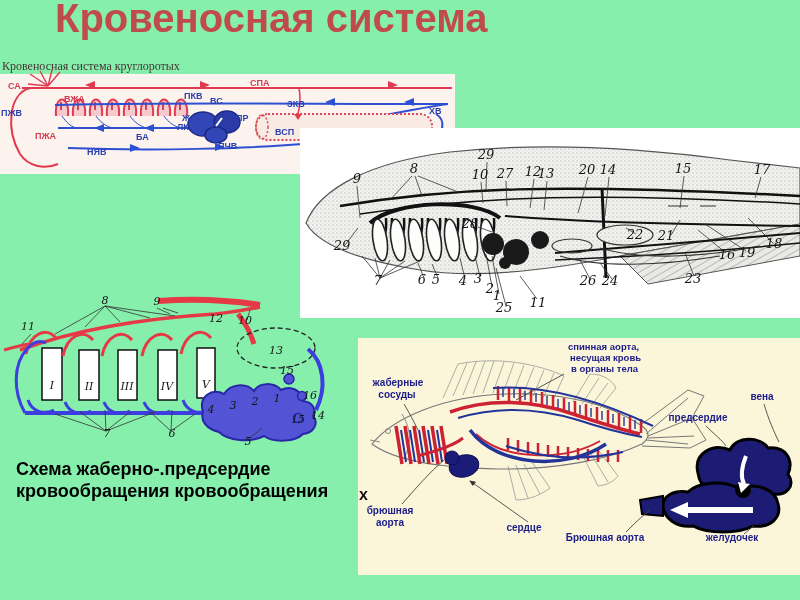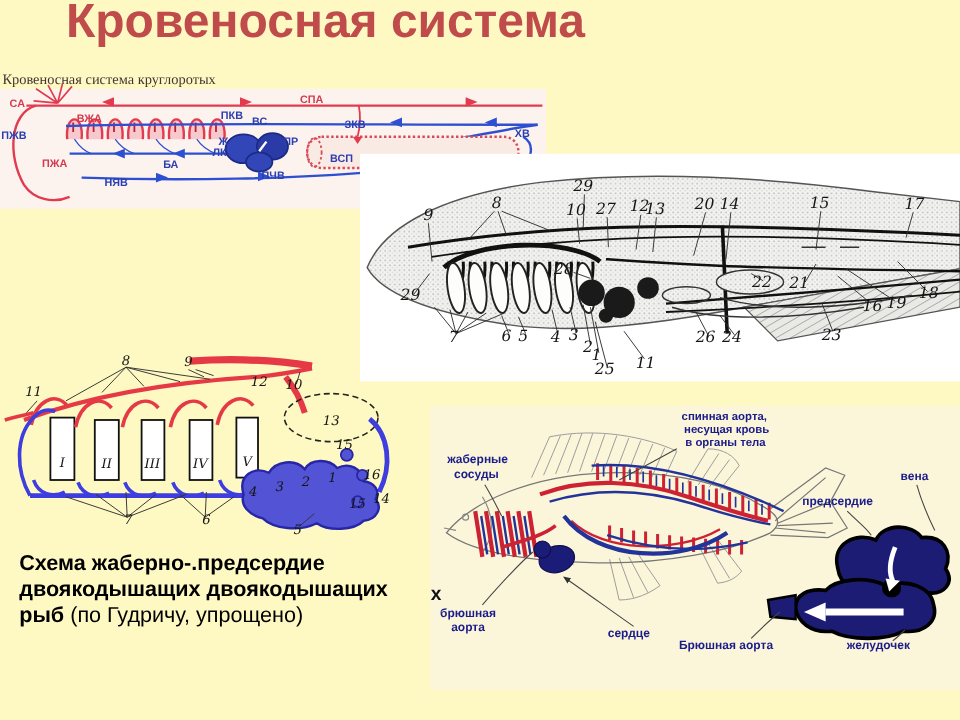--- a/index.html
+++ b/index.html
@@ -1,16 +1,16 @@
 <!DOCTYPE html>
 <html><head>
 <meta charset="utf-8">
 <style>
   html,body{margin:0;padding:0;background:#fff;}
-  .slide{position:relative;width:800px;height:600px;background:#fef9c3;overflow:hidden;
+  .slide{position:relative;width:800px;height:600px;background:#86efac;overflow:hidden;
          font-family:"Liberation Sans",sans-serif;}
   .title{position:absolute;left:55px;top:-4px;margin:0;font-size:40px;font-weight:700;
          color:#bf4b4b;white-space:nowrap;}
   .panel{position:absolute;}
   .p1{left:0;top:58px;}
   .p2{left:300px;top:128px;}
   .p3{left:0;top:292px;}
   .p4{left:358px;top:338px;}
   .caption{position:absolute;left:16px;top:459px;width:368px;font-size:18px;
            font-weight:700;color:#000;line-height:1.2;}
@@ -255,22 +255,21 @@
         <text class="num3" x="318" y="127">14</text>
         <text class="num3" x="248" y="153">5</text>
         <text class="num3" x="172" y="145">6</text>
         <text class="num3" x="107" y="145">7</text>
       </g>
     </svg>
   </div>
 
   <div class="caption">
     <div>Схема жаберно-.предсердие</div>
-    <div>двоякодышащих двоякодышащих</div>
-    <div><span>рыб</span><span class="cap-normal"> (по Гудричу, упрощено)</span></div>
+    <div>кровообращения кровообращения</div>
   </div>
 
   <div class="panel p4">
     <svg width="442" height="237" viewBox="0 0 442 237">
       <defs>
         <marker id="ah" markerWidth="8" markerHeight="8" refX="6" refY="3" orient="auto">
           <path d="M0,0 L7,3 L0,6 Z" fill="#333"></path>
         </marker>
       </defs>
       <rect x="0" y="0" width="442" height="237" fill="#fbf6da"></rect>

